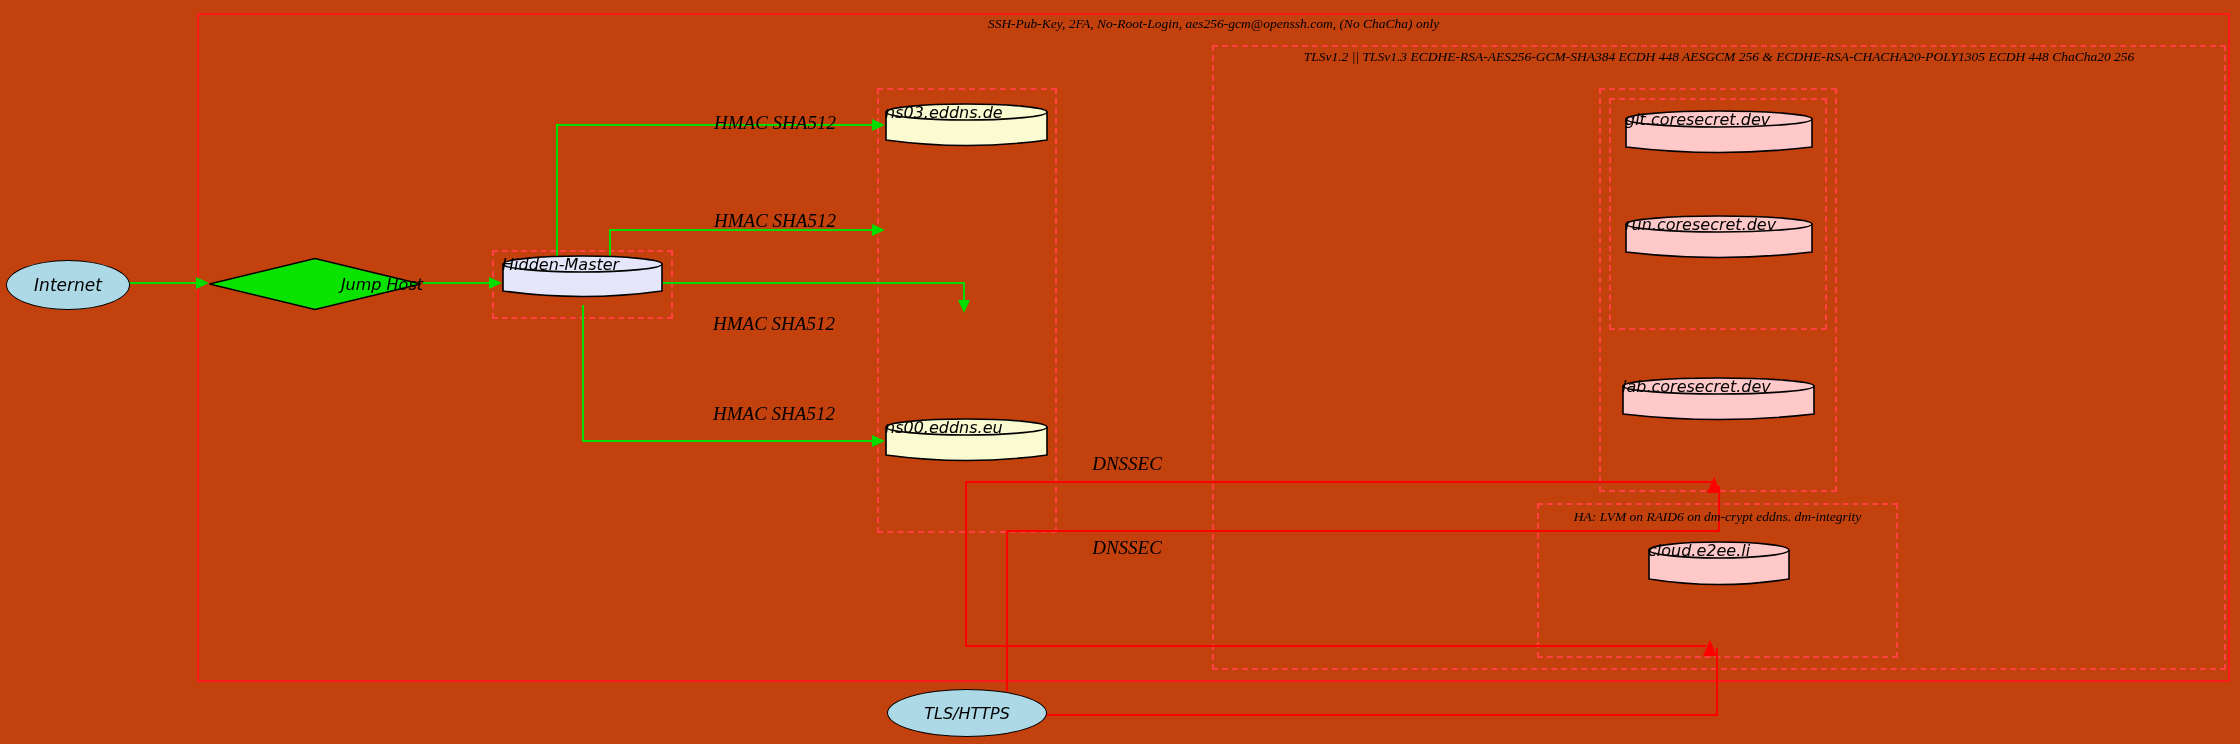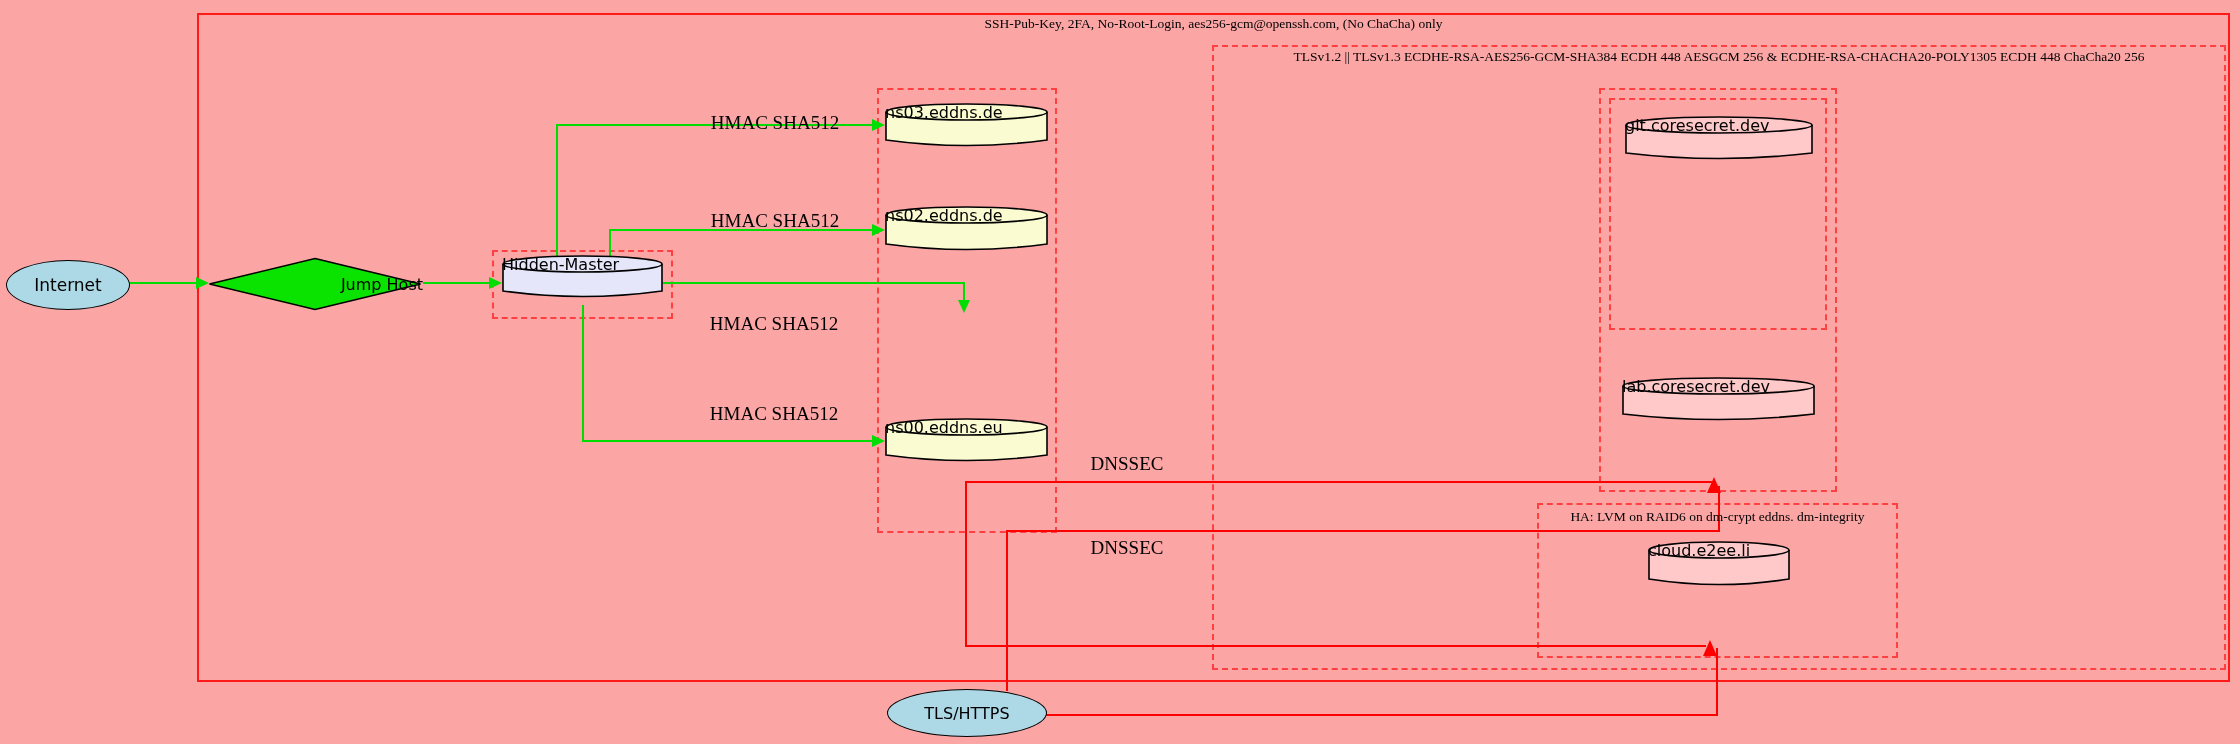--- a/index.html
+++ b/index.html
@@ -1,17 +1,17 @@
 <!DOCTYPE html>
 <html><head>
 <meta charset="utf-8">
 <style>
   html,body{margin:0;padding:0;background:#fff;}
-  #canvas{position:relative;width:2240px;height:744px;background:#fca5a5;overflow:hidden;
-          font-family:"DejaVu Sans","Liberation Sans",sans-serif;}
+  #canvas{position:relative;width:2240px;height:744px;background:#c2410c;overflow:hidden;
+          font-family:"DejaVu Sans","Liberation Sans",sans-serif;font-style:italic;}
   
   .cluster{position:absolute;box-sizing:border-box;z-index:1;}
   .solid-red{border:2px solid #ff1a1a;}
   .dashed-red{border:2px dashed #ff4040;}
   .cluster-label{position:absolute;z-index:3;text-align:center;
                  font-family:"Liberation Serif","DejaVu Serif",serif;font-size:13.5px;color:#000;}
   
   .ln{position:absolute;z-index:2;}
   .g{background:#00dd00;}
   .r{background:#ff0000;}
@@ -108,38 +108,38 @@
       </svg>
     <span class="lbl">Hidden-Master</span>
   </div>
 
   <div class="node cyl" style="left:885px;top:103px;width:163px;height:45px;"><svg width="163" height="49" viewBox="0 0 163 49">
         <path d="M1 9 L1 37 Q81.5 48 162 37 L162 9" fill="#fbfbd2" stroke="#000" stroke-width="1.6"></path>
         <ellipse cx="81.5" cy="9" rx="80.5" ry="8" fill="#fbfbd2" stroke="#000" stroke-width="1.6"></ellipse>
       </svg>
     <span class="lbl">ns03.eddns.de</span>
   </div>
-  <div class="node cyl" style="left:885px;top:206px;width:163px;height:46px;"><svg width="163" height="50" viewBox="0 0 163 50">
-        <path d="M1 9 L1 38 Q81.5 49 162 38 L162 9" fill="#fbfbd2" stroke="#000" stroke-width="1.6"></path>
-        <ellipse cx="81.5" cy="9" rx="80.5" ry="8" fill="#fbfbd2" stroke="#000" stroke-width="1.6"></ellipse>
-      </svg>
-    <span class="lbl">ns02.eddns.de</span>
-  </div>
   <div class="node cyl" style="left:885px;top:418px;width:161px;height:45px;"><svg width="163" height="49" viewBox="0 0 163 49">
         <path d="M1 9 L1 37 Q81.5 48 162 37 L162 9" fill="#fbfbd2" stroke="#000" stroke-width="1.6"></path>
         <ellipse cx="81.5" cy="9" rx="80.5" ry="8" fill="#fbfbd2" stroke="#000" stroke-width="1.6"></ellipse>
       </svg>
     <span class="lbl">ns00.eddns.eu</span>
   </div>
 
-  <div class="node cyl" style="left:1625px;top:116px;width:154px;height:45px;"><svg width="188" height="49" viewBox="0 0 188 49">
+  <div class="node cyl" style="left:1625px;top:110px;width:154px;height:45px;"><svg width="188" height="49" viewBox="0 0 188 49">
         <path d="M1 9 L1 37 Q94 48 187 37 L187 9" fill="#ffc9c9" stroke="#000" stroke-width="1.6"></path>
         <ellipse cx="94" cy="9" rx="93" ry="8" fill="#ffc9c9" stroke="#000" stroke-width="1.6"></ellipse>
       </svg>
     <span class="lbl">git.coresecret.dev</span>
+  </div>
+  <div class="node cyl" style="left:1625px;top:215px;width:188px;height:45px;"><svg width="188" height="49" viewBox="0 0 188 49">
+        <path d="M1 9 L1 37 Q94 48 187 37 L187 9" fill="#ffc9c9" stroke="#000" stroke-width="1.6"></path>
+        <ellipse cx="94" cy="9" rx="93" ry="8" fill="#ffc9c9" stroke="#000" stroke-width="1.6"></ellipse>
+      </svg>
+    <span class="lbl">run.coresecret.dev</span>
   </div>
   <div class="node cyl" style="left:1622px;top:377px;width:197px;height:45px;"><svg width="193" height="49" viewBox="0 0 193 49">
         <path d="M1 9 L1 37 Q96.5 48 192 37 L192 9" fill="#ffc9c9" stroke="#000" stroke-width="1.6"></path>
         <ellipse cx="96.5" cy="9" rx="95.5" ry="8" fill="#ffc9c9" stroke="#000" stroke-width="1.6"></ellipse>
       </svg>
     <span class="lbl">lab.coresecret.dev</span>
   </div>
   <div class="node cyl" style="left:1648px;top:541px;width:142px;height:46px;"><svg width="142" height="50" viewBox="0 0 142 50">
         <path d="M1 9 L1 38 Q71 49 141 38 L141 9" fill="#ffc9c9" stroke="#000" stroke-width="1.6"></path>
         <ellipse cx="71" cy="9" rx="70" ry="8" fill="#ffc9c9" stroke="#000" stroke-width="1.6"></ellipse>

